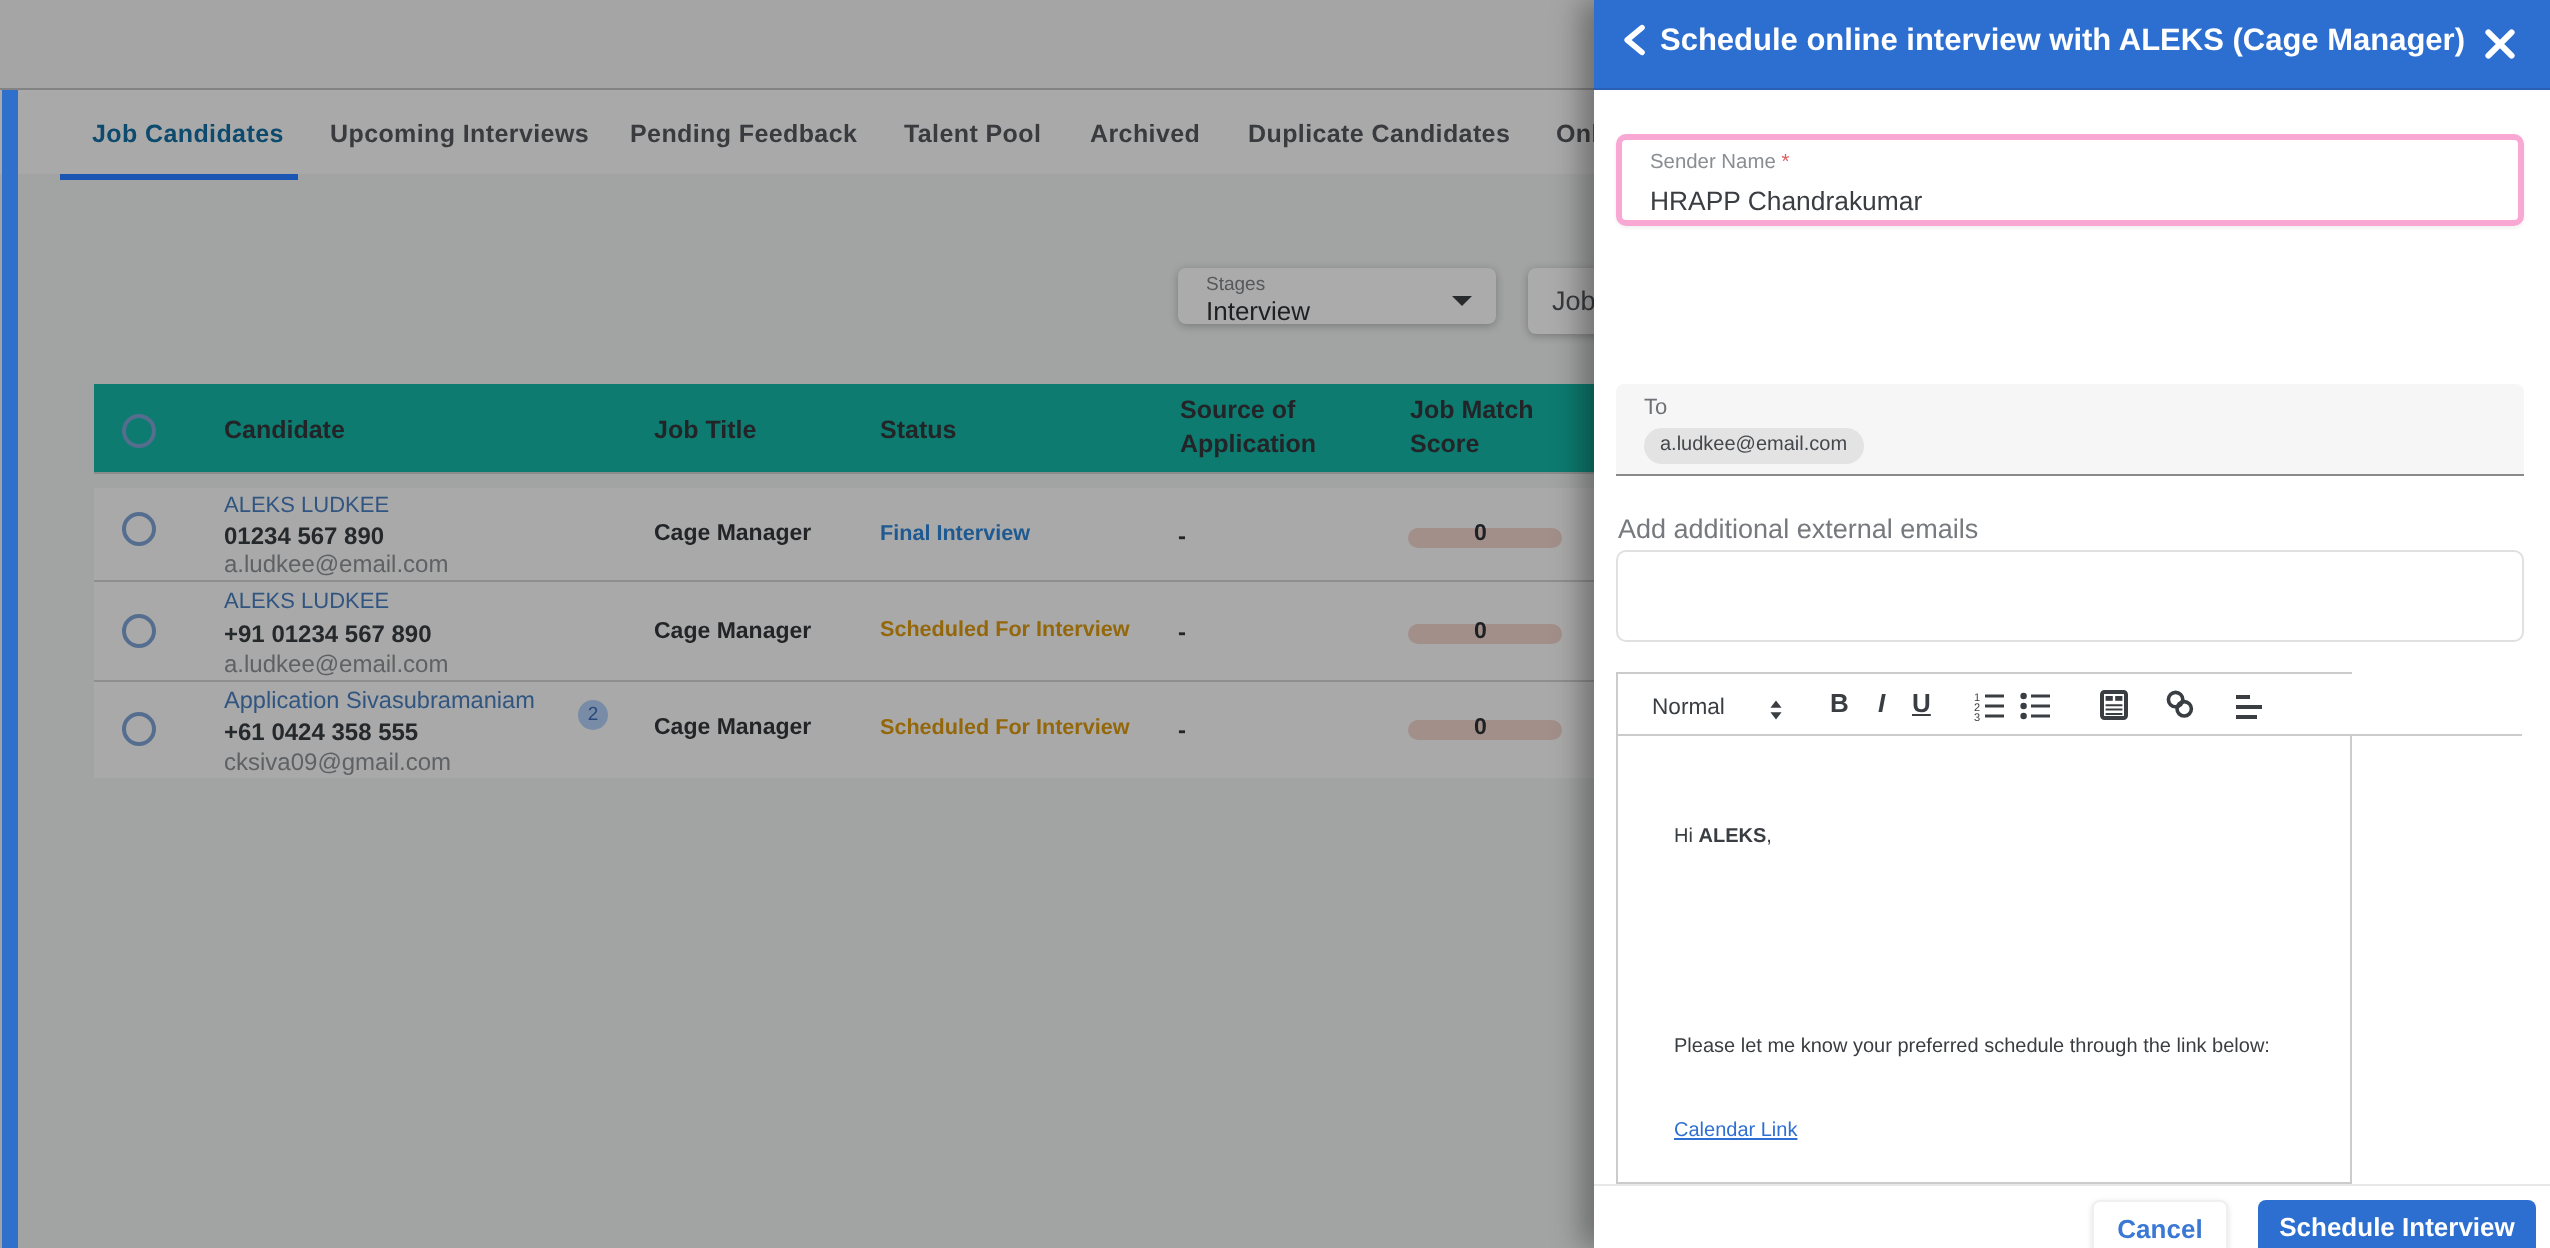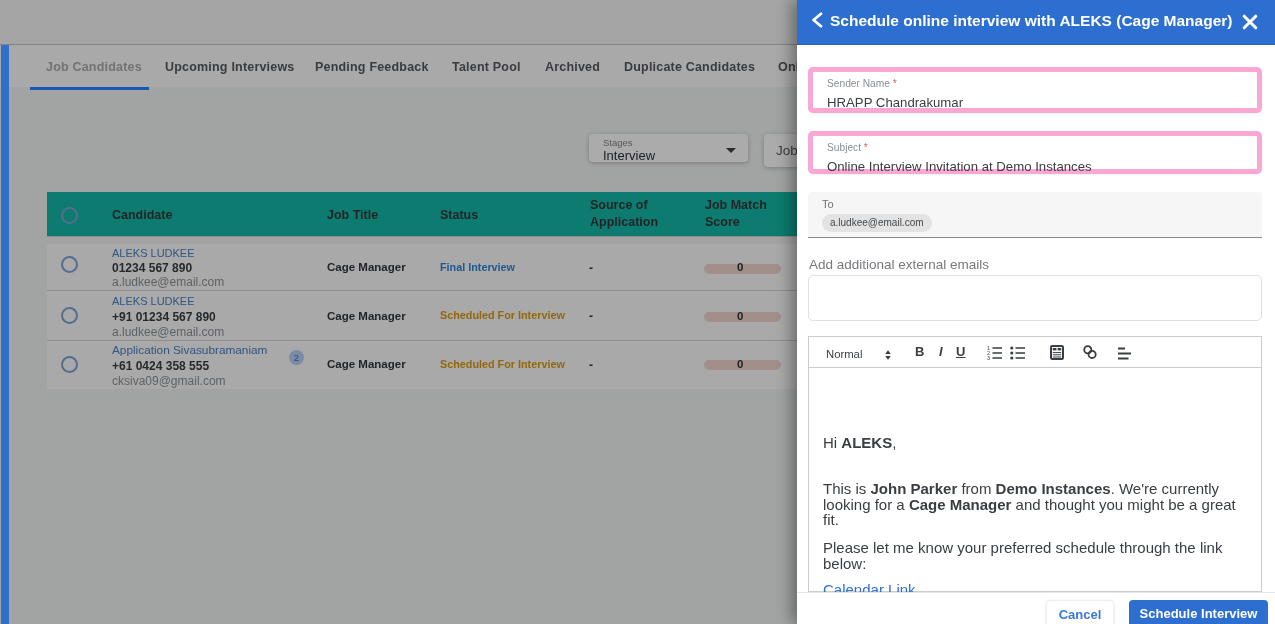--- a/index.html
+++ b/index.html
@@ -3,21 +3,21 @@
 <meta charset="utf-8">
 <style>
   * {margin:0;padding:0;box-sizing:border-box}
   html,body{width:1275px;height:624px;overflow:hidden;font-family:"Liberation Sans",sans-serif;background:#fff;}
   #root{position:relative;width:1275px;height:624px;background:#f2f3f3;overflow:hidden;}
   
   #topbar{position:absolute;left:0;top:0;width:798px;height:45px;background:#f7f7f7;border-bottom:1px solid #c4c4c4;}
   #tabsrow{position:absolute;left:0;top:45px;width:798px;height:42px;background:#fdfdfd;}
   #bluestrip{position:absolute;left:1px;top:45px;width:8px;height:579px;background:#2e70cc;z-index:6;}
   .tab{position:absolute;top:60px;font-size:12.5px;font-weight:700;color:#55595d;letter-spacing:.2px;white-space:nowrap;}
-  .tab.active{color:#737373;z-index:6;}
+  .tab.active{color:#0c4a6e;z-index:6;}
   #tabline{position:absolute;left:30px;top:87px;width:119px;height:3px;background:#1c56b4;z-index:6;}
   
   .fcard{position:absolute;background:#fff;border-radius:4px;box-shadow:0 1px 4px rgba(0,0,0,0.25);}
   #stages{left:589px;top:134px;width:159px;height:28px;}
   #stages .lbl{position:absolute;left:14px;top:3px;font-size:9.5px;color:#808488;}
   #stages .val{position:absolute;left:14px;top:14px;font-size:13px;color:#2e3236;}
   #stages .caret{position:absolute;right:12px;top:14px;width:0;height:0;border-left:5px solid transparent;border-right:5px solid transparent;border-top:5px solid #3c4044;}
   #jobbox{left:764px;top:134px;width:60px;height:33px;}
   #jobbox .val{position:absolute;left:12px;top:9px;font-size:13.5px;color:#54585c;}
   
@@ -36,35 +36,35 @@
   .dash{position:absolute;left:542px;font-size:12px;font-weight:700;color:#33373b;}
   .bar{position:absolute;left:657px;width:77px;height:10px;border-radius:5px;background:#f2d5ce;}
   .barnum{position:absolute;left:690px;font-size:11.5px;font-weight:700;color:#2e3236;}
   .badge{position:absolute;left:242px;width:15px;height:15px;border-radius:50%;background:#b5d1fa;font-size:9.5px;color:#3d6db5;text-align:center;line-height:15px;}
   
   #backdrop{position:absolute;left:0;top:0;width:1275px;height:624px;background:rgba(0,0,0,0.33);}
   
   #drawer{position:absolute;left:797px;top:0;width:478px;height:624px;background:#fff;box-shadow:-6px 0 14px rgba(0,0,0,0.35);}
   #dheader{position:absolute;left:0;top:0;width:478px;height:45px;background:#2c6fd1;border-bottom:1px solid #2a5fb5;}
   #dtitle{position:absolute;left:33px;top:12px;font-size:15.5px;font-weight:700;color:#fff;white-space:nowrap;}
-  .field{position:absolute;left:11px;width:454px;background:#fff;border:5px solid #f9a8d4;border-radius:5px;box-shadow:0 1px 2px rgba(0,0,0,0.06);}
+  .field{position:absolute;left:11px;width:454px;background:#fff;border:3px solid #f9a8d4;border-radius:5px;box-shadow:0 1px 2px rgba(0,0,0,0.06);}
   .flabel{position:absolute;left:14px;top:6px;font-size:10.2px;color:#8a8e92;}
   .flabel .req{color:#e05c5c;}
   .fval{position:absolute;left:14px;top:23px;font-size:13.2px;color:#3a3e42;}
   #f1{top:67px;height:46px;}
   #f2{top:131px;height:43px;}
   #fto{position:absolute;left:11px;top:192px;width:454px;height:46px;background:#f6f6f6;border-bottom:1px solid #8a8a8a;border-radius:4px 4px 0 0;}
   #fto .flabel{color:#6e7276;font-size:11px;}
   #chip{position:absolute;left:14px;top:22px;height:18px;border-radius:9px;background:#e3e3e3;font-size:10px;color:#44484c;line-height:18px;padding:0 8px;}
   #addlbl{position:absolute;left:12px;top:257px;font-size:13.5px;color:#76797d;}
   #emptybox{position:absolute;left:11px;top:275px;width:454px;height:46px;background:#fff;border:1px solid #e0e0e0;border-radius:5px;}
-  #editor{position:absolute;left:11px;top:336px;width:454px;height:256px;background:#fff;border:1px solid #ccc;}
+  #editor{position:absolute;left:11px;top:336px;width:368px;height:256px;background:#fff;border:1px solid #ccc;}
   #etoolbar{position:absolute;left:0;top:0;width:452px;height:31px;border-bottom:1px solid #ccc;background:#fff;}
   .etxt{position:absolute;font-size:10.8px;color:#3a3e42;line-height:15px;}
-  .ep{position:absolute;left:14px;width:428px;font-size:15px;color:#3a3e42;line-height:15.5px;margin-top:24px;}
+  .ep{position:absolute;left:28px;width:428px;font-size:10px;color:#3a3e42;line-height:15.5px;}
   .elink{color:#2e6fd1;text-decoration:underline;}
   
   #dfooter{position:absolute;left:0;top:592px;width:478px;height:32px;background:#fff;border-top:1px solid #e8e8e8;}
   #btn-cancel{position:absolute;left:249px;top:7px;width:68px;height:36px;background:#fff;border:1px solid #f0f0f0;border-radius:4px;box-shadow:0 1px 3px rgba(0,0,0,0.12);color:#3b78d4;font-weight:700;font-size:13px;text-align:center;line-height:27px;}
   #btn-sched{position:absolute;left:332px;top:7px;width:139px;height:36px;background:#2c6fd1;border-radius:4px;color:#fff;font-weight:700;font-size:13px;text-align:center;line-height:27px;}
 </style>
 </head>
 <body>
 <div id="root">
 
@@ -144,24 +144,20 @@
         </svg>
       <span id="dtitle">Schedule online interview with ALEKS (Cage Manager)</span>
       <svg style="position:absolute;left:445px;top:14px;" width="16" height="16" viewBox="0 0 16 16">
           <path d="M2.2 2.2 L13.8 13.8 M13.8 2.2 L2.2 13.8" stroke="#fff" stroke-width="3" fill="none" stroke-linecap="round"></path>
         </svg>
     </div>
     <div class="field" id="f1">
       <span class="flabel">Sender Name <span class="req">*</span></span>
       <span class="fval">HRAPP Chandrakumar</span>
     </div>
-    <div class="field" id="f2">
-      <span class="flabel">Subject <span class="req">*</span></span>
-      <span class="fval">Online Interview Invitation at Demo Instances</span>
-    </div>
     <div id="fto">
       <span class="flabel">To</span>
       <span id="chip">a.ludkee@email.com</span>
     </div>
     <span id="addlbl">Add additional external emails</span>
     <div id="emptybox"></div>
     <div id="editor">
       <div id="etoolbar">
         <span class="etxt" style="left:17px;top:10px;font-size:11.3px;">Normal</span>
         <svg style="position:absolute;left:75px;top:13px;" width="8" height="10" viewBox="0 0 8 10">
@@ -196,21 +192,20 @@
         <svg style="position:absolute;left:274px;top:8px;" width="14" height="15" viewBox="0 0 14 15">
             <circle cx="4.8" cy="4.8" r="3.6" fill="none" stroke="#3a3e42" stroke-width="1.8"></circle>
             <circle cx="9.1" cy="9.4" r="3.6" fill="none" stroke="#3a3e42" stroke-width="1.8"></circle>
           </svg>
 
         <svg style="position:absolute;left:309px;top:10px;" width="14" height="13" viewBox="0 0 14 13">
             <path d="M0 1.5 H7 M0 6.5 H13 M0 11.5 H10.5" stroke="#3a3e42" stroke-width="2"></path>
           </svg>
       </div>
       <div class="ep" style="top:74px;">Hi <b>ALEKS</b>,</div>
-      <div class="ep" style="top:120px;">This is <b>John Parker</b> from <b>Demo Instances</b>. We're currently looking for a <b>Cage Manager</b> and thought you might be a great fit.</div>
       <div class="ep" style="top:179px;">Please let me know your preferred schedule through the link below:</div>
       <div class="ep elink" style="top:221px;">Calendar Link</div>
     </div>
     <div id="dfooter">
       <div id="btn-cancel">Cancel</div>
       <div id="btn-sched">Schedule Interview</div>
     </div>
   </div>
 </div>
 

